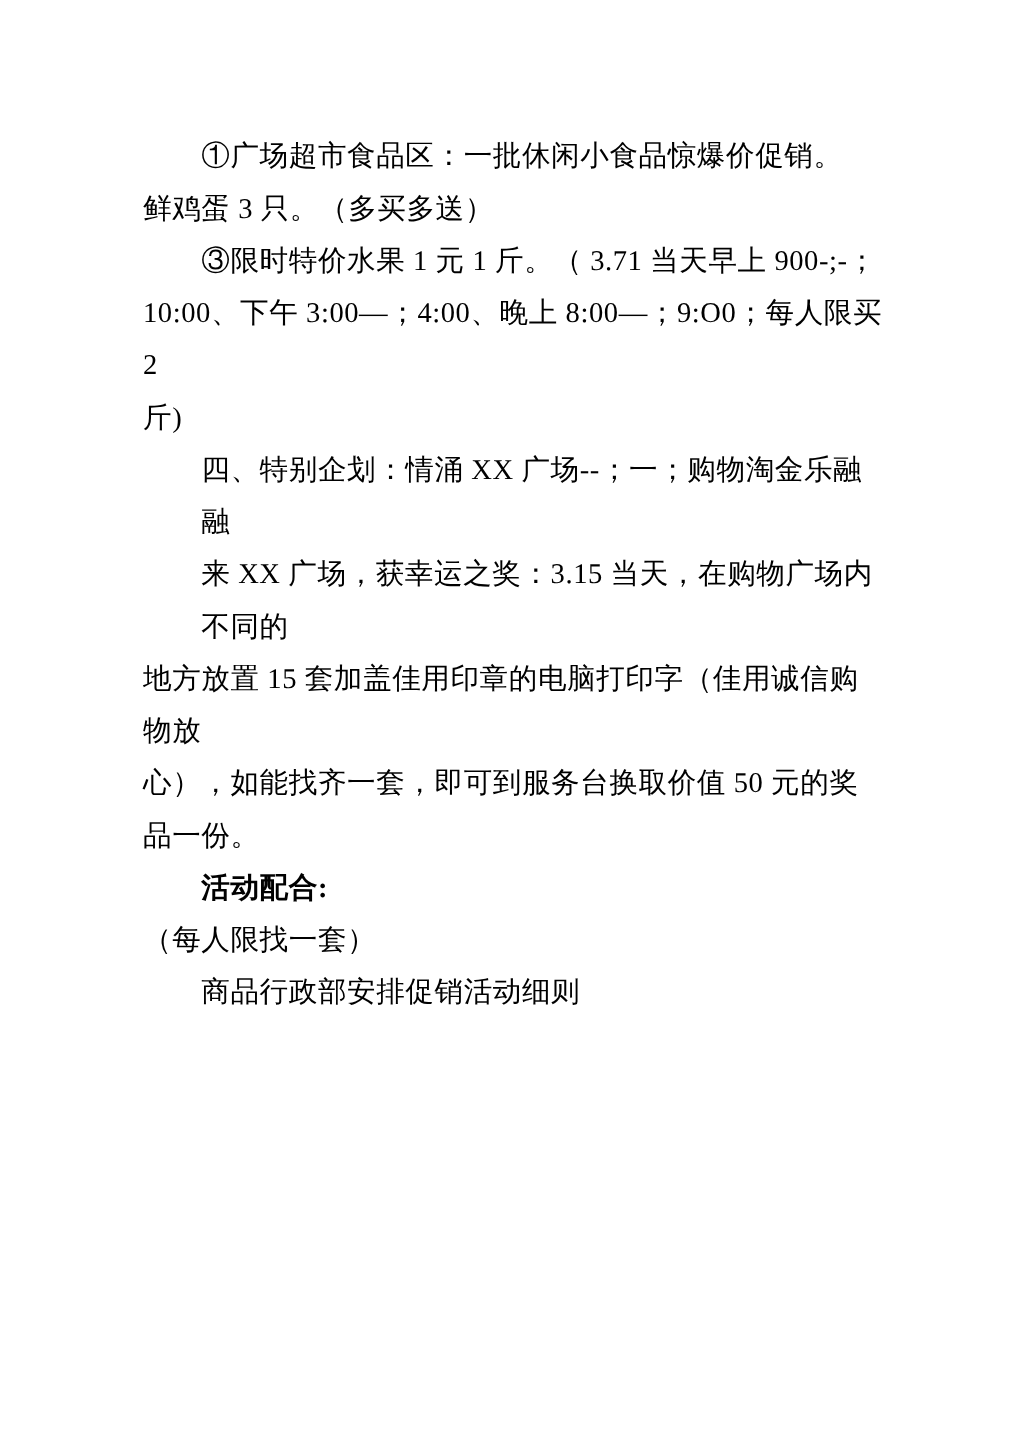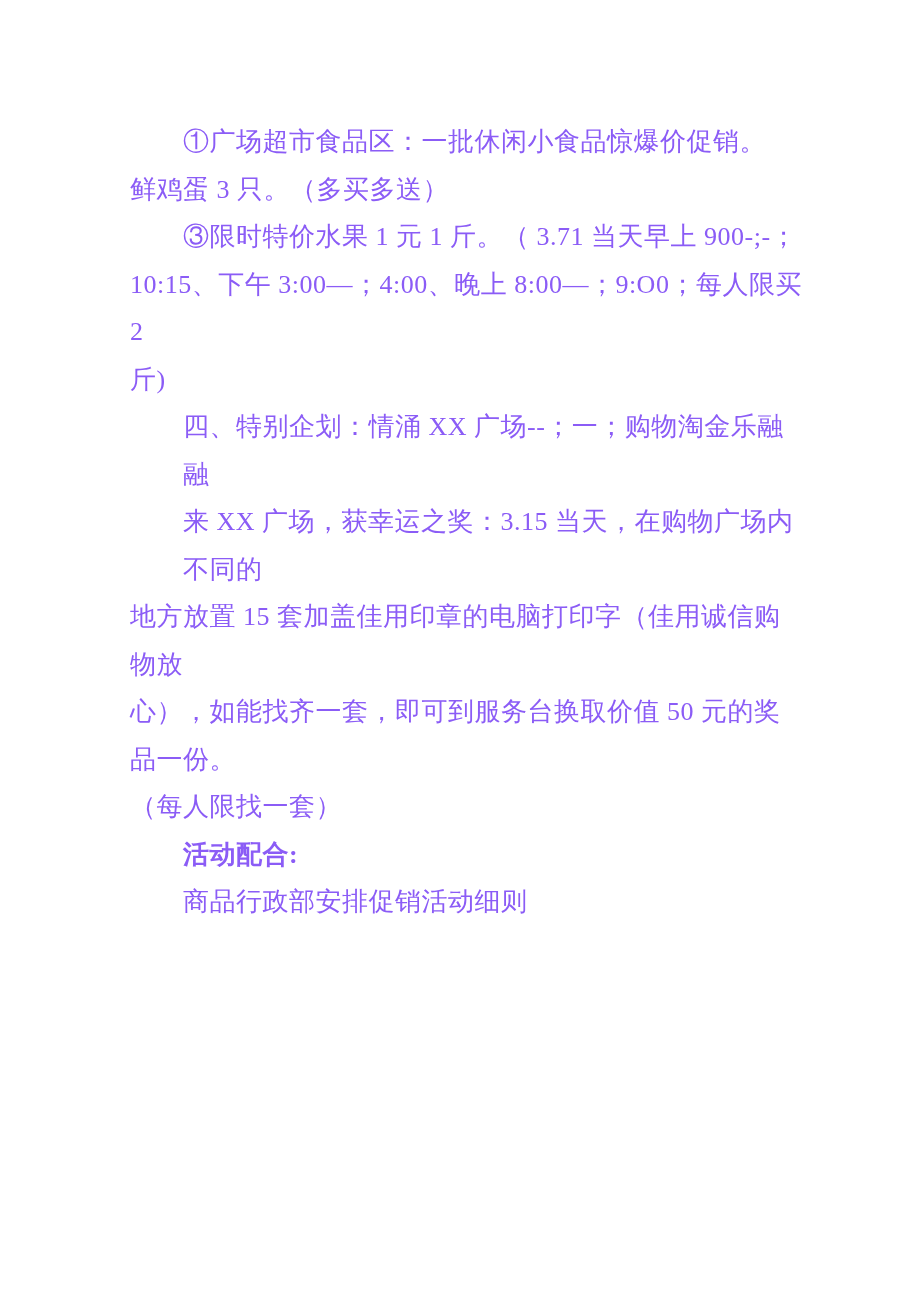--- a/index.html
+++ b/index.html
@@ -21,41 +21,41 @@
     top: 118px;
     left: 130px;
     width: 675px;
   }
   .line {
     margin: 0;
     padding: 0;
     font-size: 26px;
     line-height: 47.5px;
     white-space: pre-wrap;
-    color: #8b5cf6;
+    color: #000000;
     letter-spacing: 0.5px;
   }
   .line.indent {
     padding-left: 53px;
   }
   .line.bold {
     font-weight: bold;
   }
 </style>
 </head>
 <body>
 
 <div class="page">
   <div class="content">
     <p class="line indent">①广场超市食品区：一批休闲小食品惊爆价促销。</p>
     <p class="line">鲜鸡蛋 3 只。（多买多送）</p>
     <p class="line indent">③限时特价水果 1 元 1 斤。（ 3.71 当天早上 900-;-；</p>
-    <p class="line">10:15、下午 3:00—；4:00、晚上 8:00—；9:O0；每人限买 2</p>
+    <p class="line">10:00、下午 3:00—；4:00、晚上 8:00—；9:O0；每人限买 2</p>
     <p class="line">斤)</p>
     <p class="line indent">四、特别企划：情涌 XX 广场--；一；购物淘金乐融融</p>
     <p class="line indent">来 XX 广场，获幸运之奖：3.15 当天，在购物广场内不同的</p>
     <p class="line">地方放置 15 套加盖佳用印章的电脑打印字（佳用诚信购物放</p>
     <p class="line">心），如能找齐一套，即可到服务台换取价值 50 元的奖品一份。</p>
+    <p class="line indent bold">活动配合:</p>
     <p class="line">（每人限找一套）</p>
-    <p class="line indent bold">活动配合:</p>
     <p class="line indent">商品行政部安排促销活动细则</p>
   </div>
 </div>
 
 </body></html>

